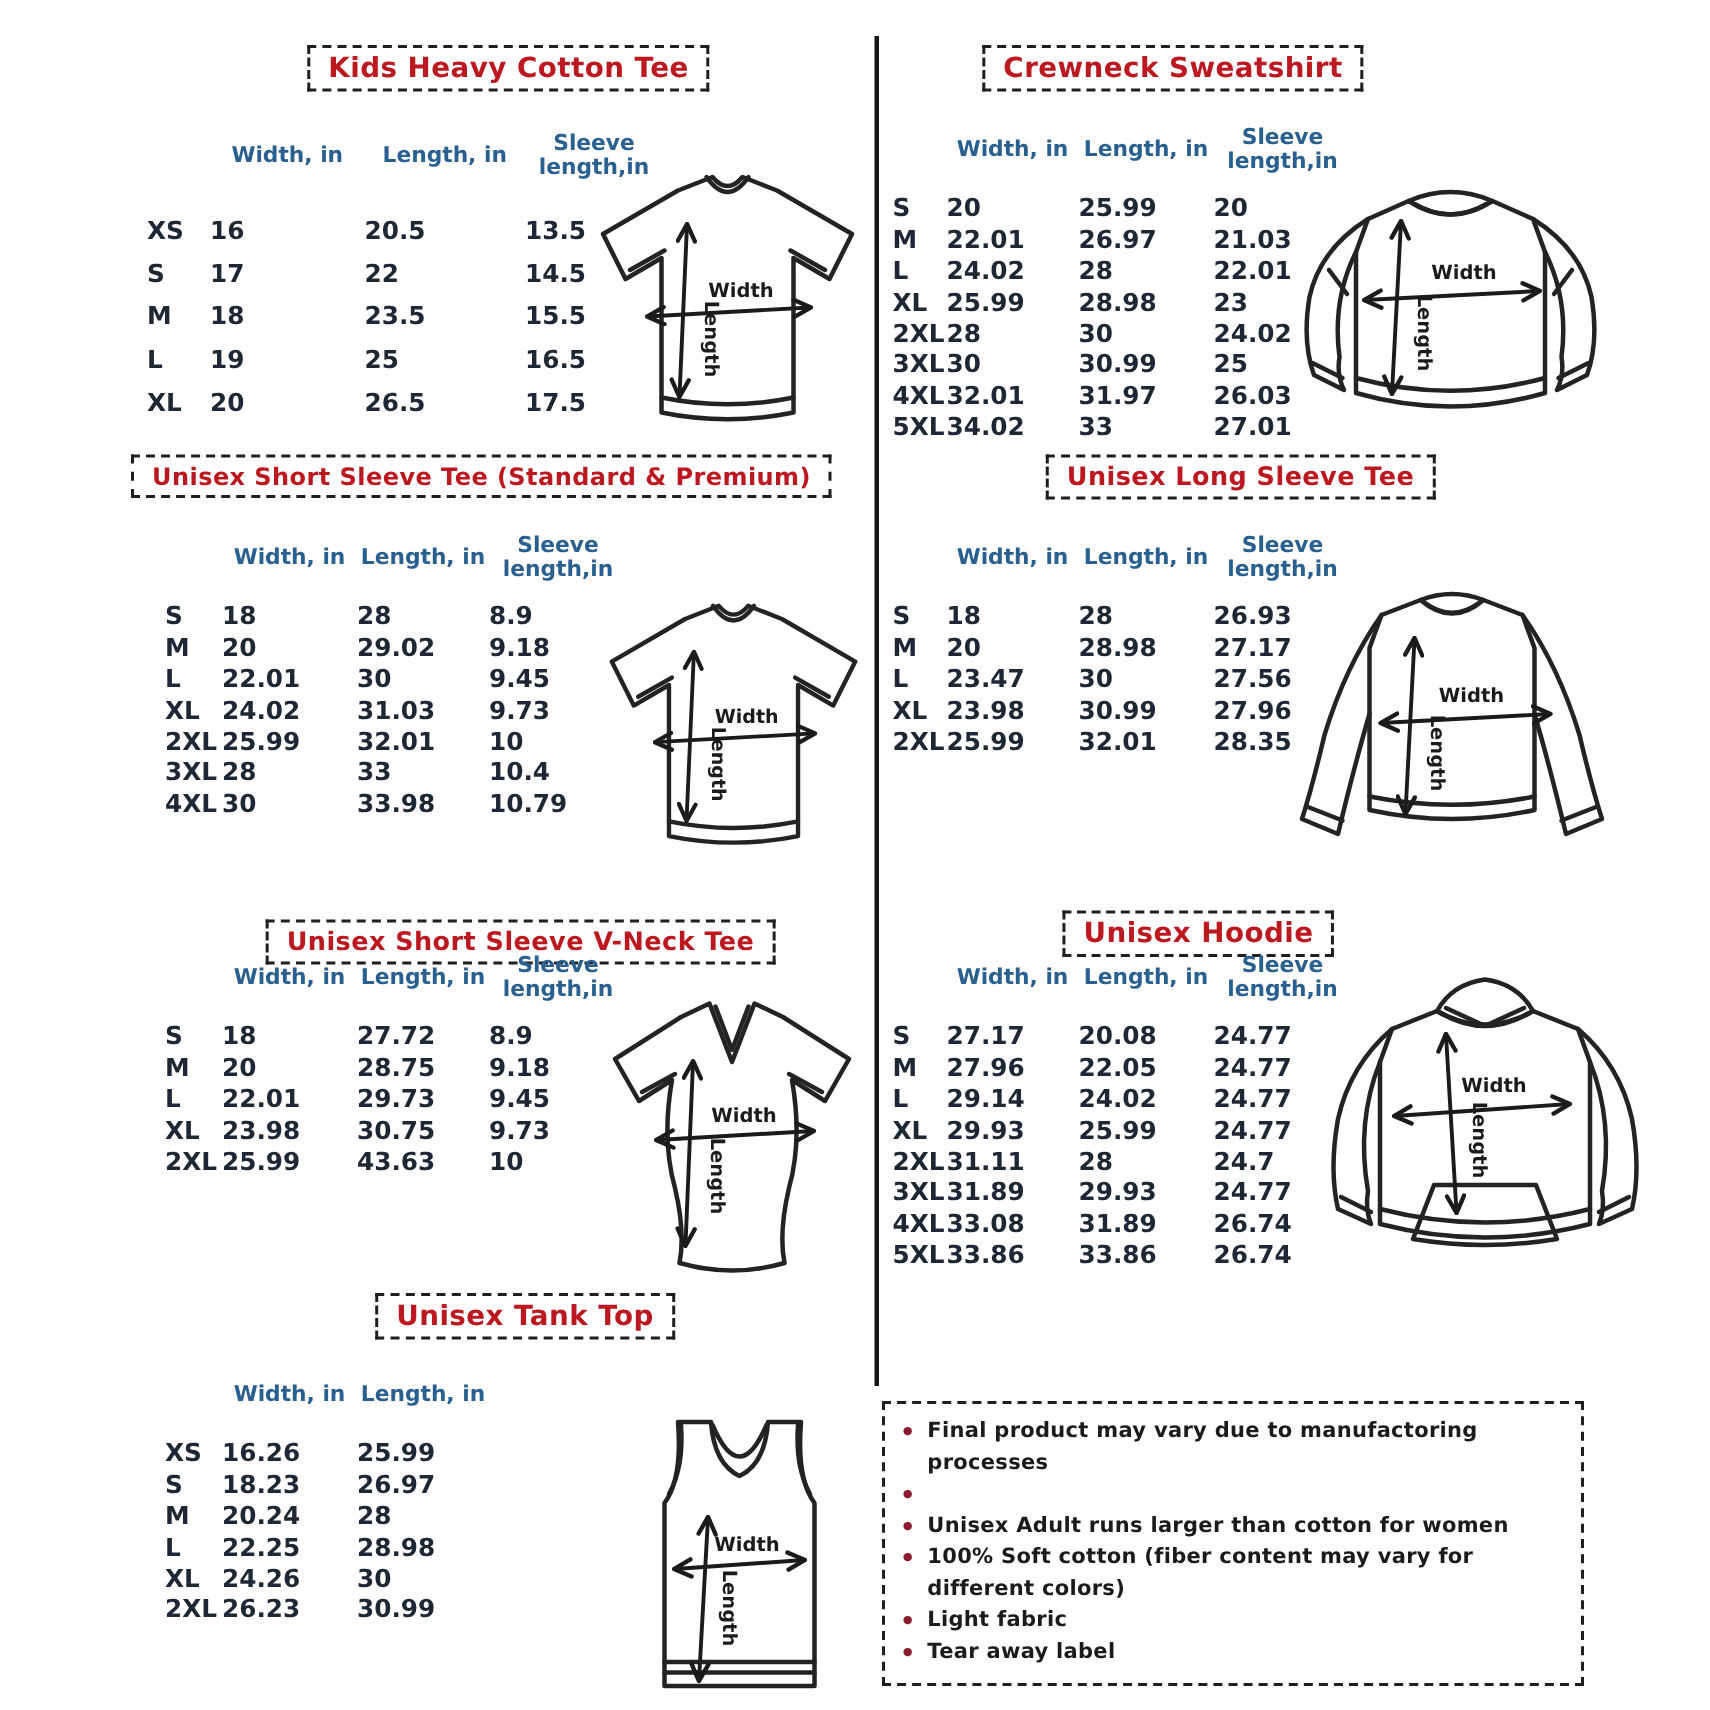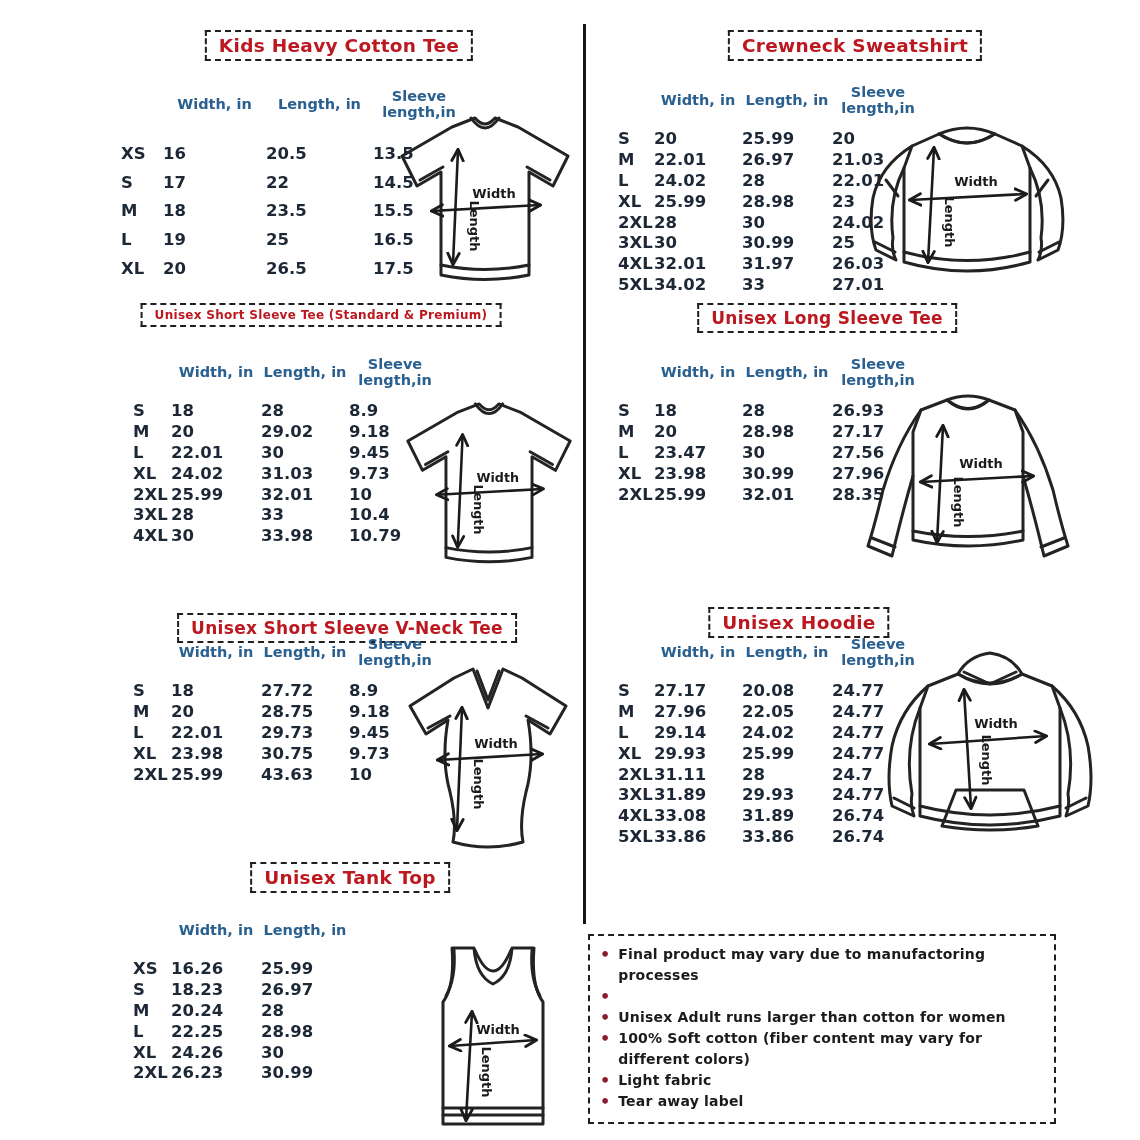--- a/index.html
+++ b/index.html
@@ -8,23 +8,23 @@
     background:#ffffff;
     font-family:"DejaVu Sans","Liberation Sans",sans-serif;
   }
   .divider { position:absolute; background:#161616; }
   .title {
     position:absolute; transform:translateX(-50%);
     white-space:nowrap; padding:3px 12px;
     border:2px dashed #1f1f1f; background:#fff;
     color:#bc1820; font-weight:bold; font-size:18.5px; letter-spacing:.3px;
   }
-  .t-wide { font-size:12px; }
+  .t-wide { font-size:16px; }
   .t-med  { font-size:17px; }
-  .panel-table { position:absolute;margin-left:23px; }
+  .panel-table { position:absolute; }
   .thead, .trow {
     display:grid;
     grid-template-columns: var(--cs) var(--c1) var(--c2) var(--c3,0px);
     align-items:center;
   }
   .thead { height:42px; }
   .tbody { margin-top: var(--mt,6px); }
   .trow  { height: var(--rh); }
   .th {
     color:#2a6090; font-size:14.5px; font-weight:bold;
@@ -45,21 +45,21 @@
   .note { display:flex; gap:8px; line-height:21px; }
   .bullet { color:#8c1b2f; font-size:16px; font-weight:bold; }
   .ntext { color:#1b1b1b; font-size:14px; font-weight:bold; letter-spacing:.2px; }
 </style>
 </head>
 <body>
 
 <div class="divider" style="left:583px; top:24px; width:3px; height:900px;"></div>
 
 <div class="title" style="left:339px; top:30px;padding-left:12px;">Kids Heavy Cotton Tee</div>
-<div class="title" style="left:855px; top:30px;">Crewneck Sweatshirt</div>
+<div class="title" style="left:782px; top:30px;">Crewneck Sweatshirt</div>
 <div class="title t-wide" style="left:321px; top:303px;">Unisex Short Sleeve Tee (Standard &amp; Premium)</div>
 <div class="title t-med" style="left:827px; top:303px;">Unisex Long Sleeve Tee</div>
 <div class="title t-med" style="left:347px; top:613px;">Unisex Short Sleeve V-Neck Tee</div>
 <div class="title" style="left:799px; top:583px;margin-top:24px;">Unisex Hoodie</div>
 <div class="title" style="left:350px; top:862px;">Unisex Tank Top</div>
 
 <div class="panel-table roomy" style="left:98px;  top:84px;">
     <div class="thead">
       <div class="th size"></div>
       <div class="th c1">Width, in</div>

